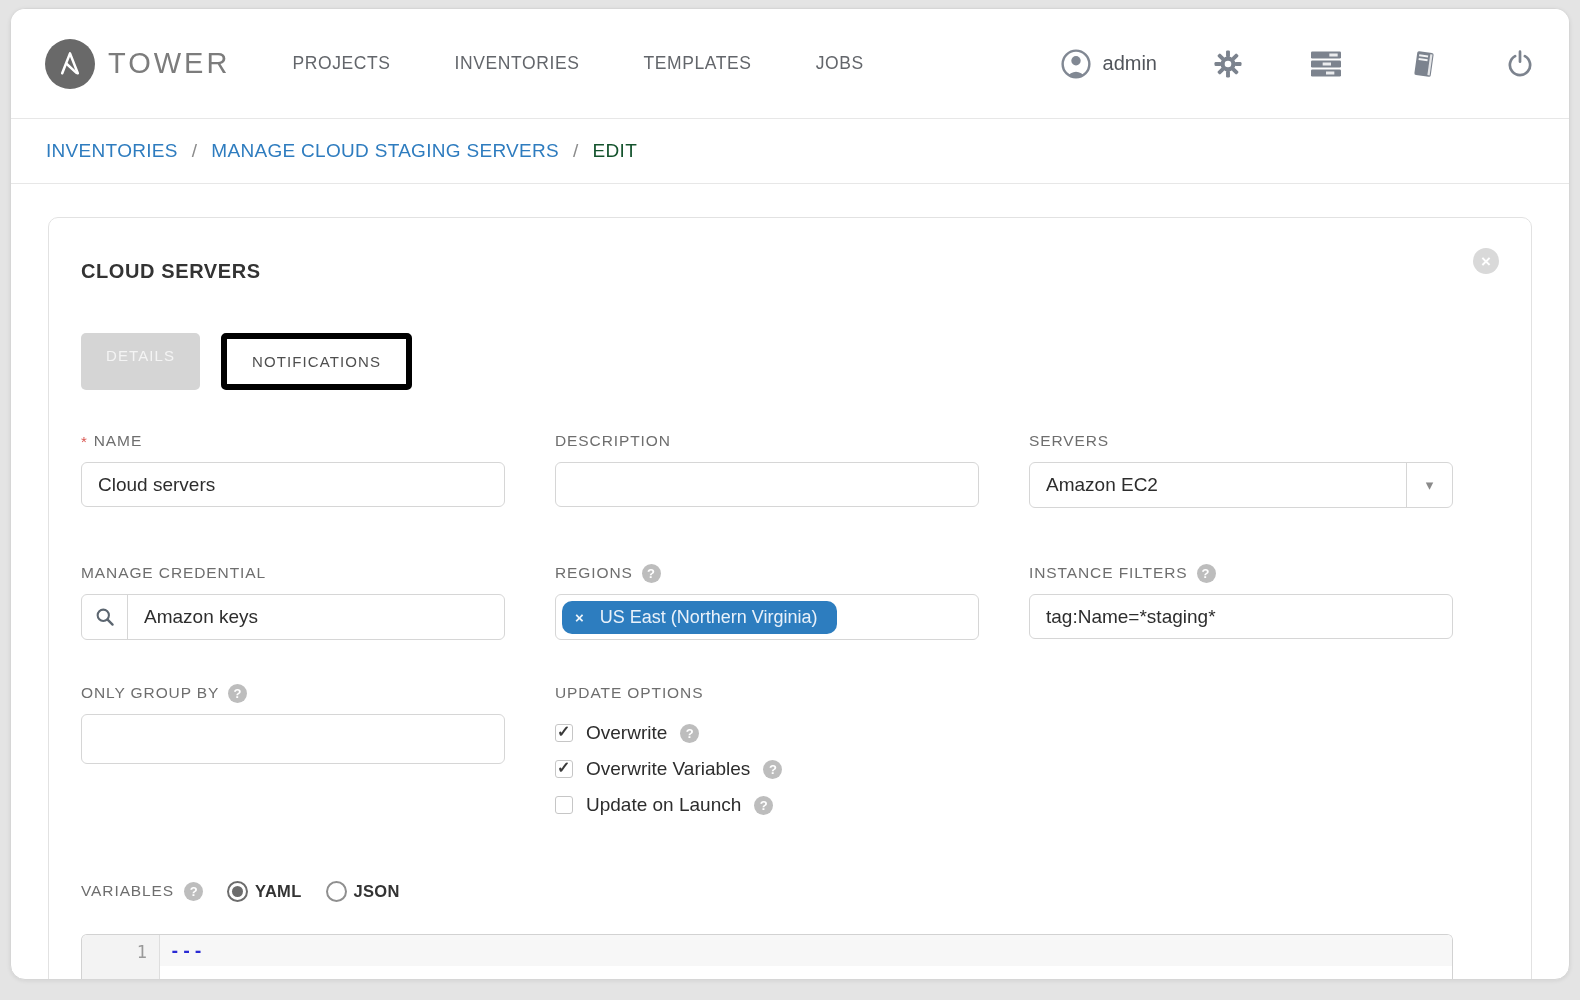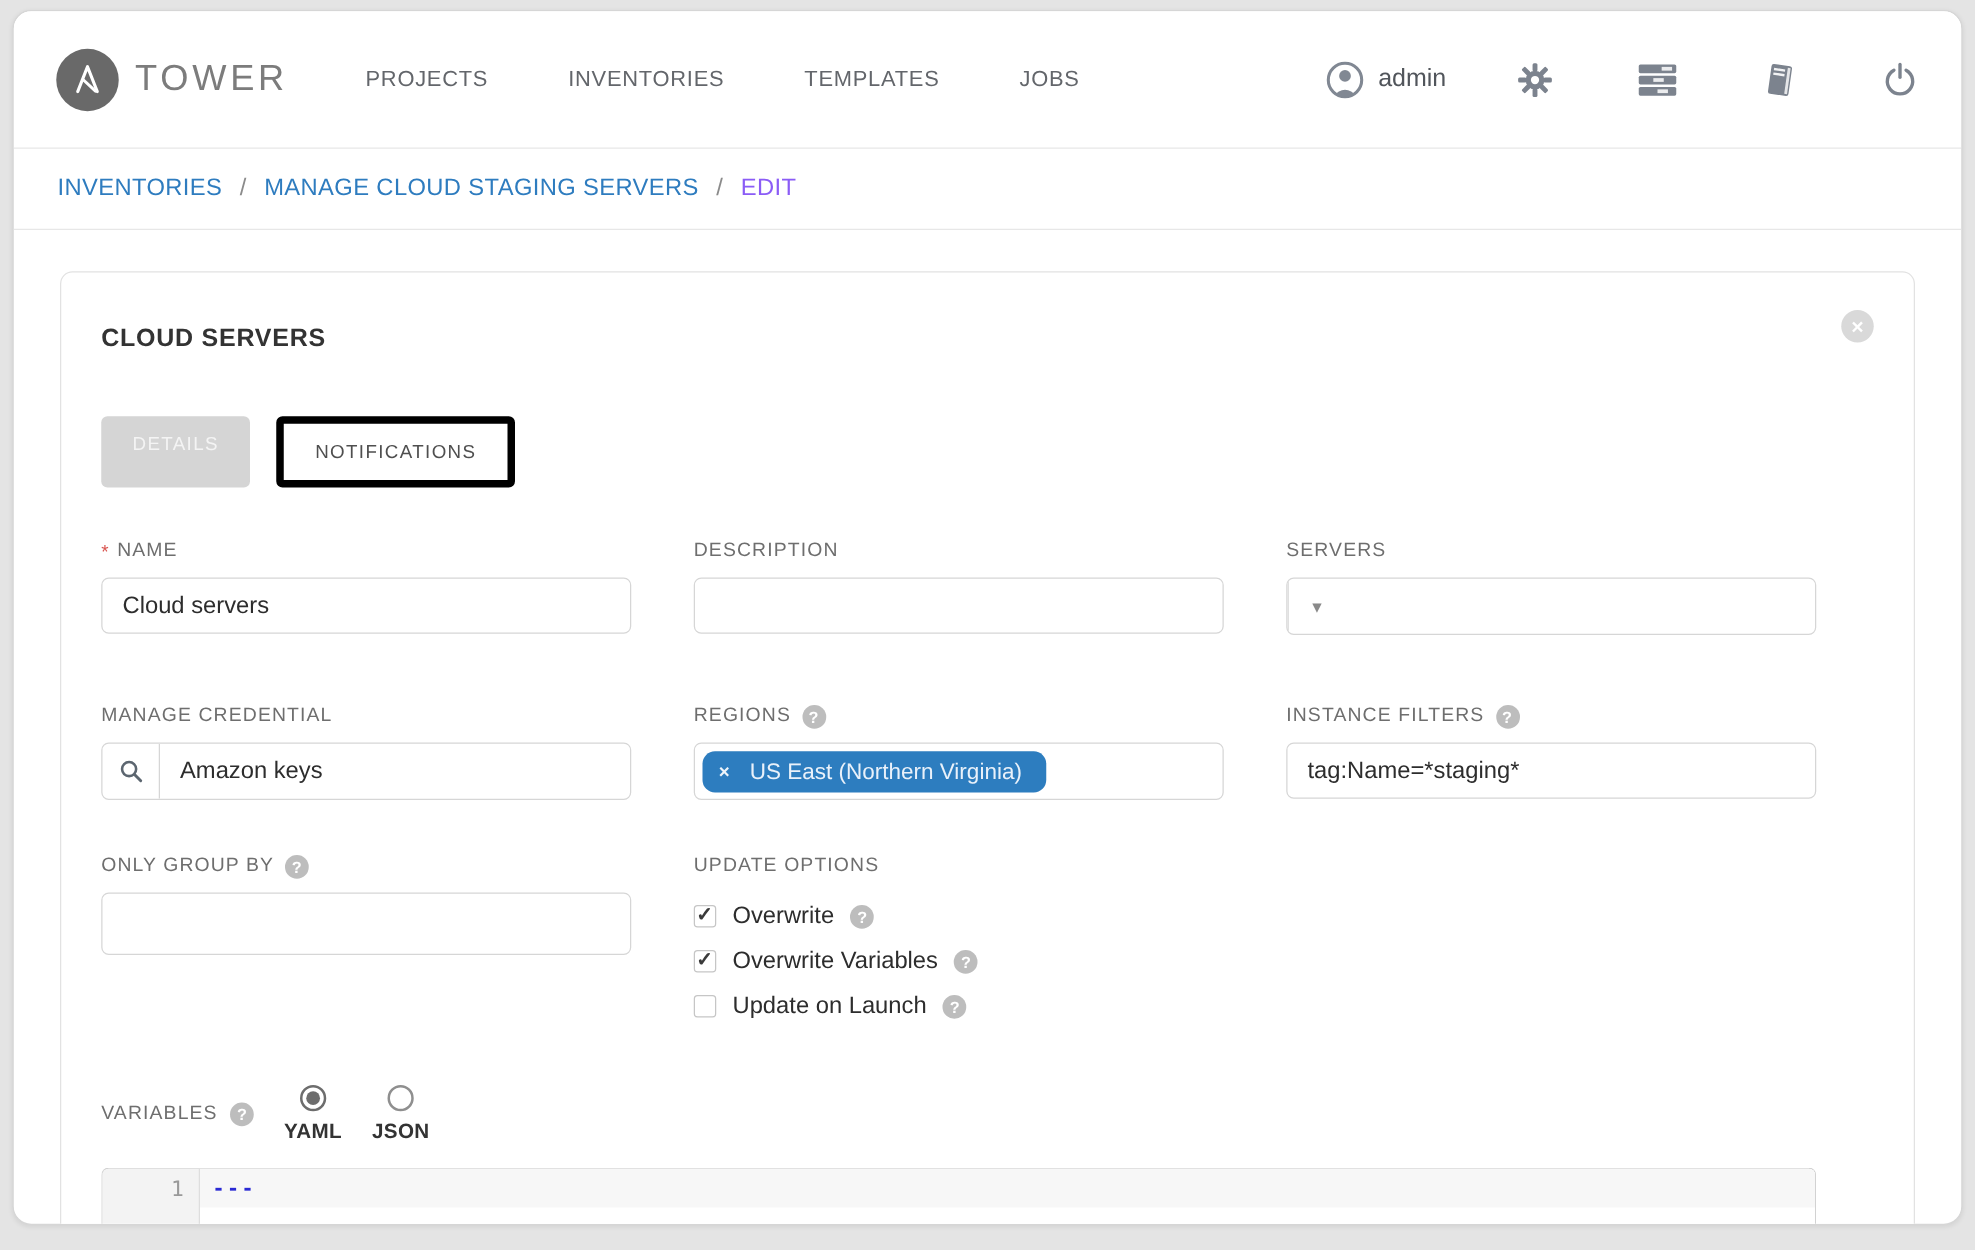--- a/index.html
+++ b/index.html
@@ -23,21 +23,21 @@
   .user-chip { display:flex; align-items:center; gap:11px; }
   .user-name { font-size:20px; color:#51555b; }
   .nav-icons { display:flex; align-items:center; gap:66px; margin-left:56px; }
   .nav-icon { display:flex; align-items:center; justify-content:center; cursor:pointer; }
 
   
   .crumbbar { height:66px; border-top:1px solid #e7e7e7; border-bottom:1px solid #e7e7e7;
     display:flex; align-items:center; padding:0 35px; font-size:19px; letter-spacing:.3px; }
   .crumb-link { color:#2e7cbf; cursor:pointer; }
   .crumb-sep { color:#8b8b8b; margin:0 14px; }
-  .crumb-current { color:#8b5cf6; }
+  .crumb-current { color:#14532d; }
 
   
   .content { padding:33px 37px 0 37px; }
   .card { border:1px solid #e2e2e2; border-radius:10px; padding:30px 32px; height:900px; background:#fff; }
   .card-head { display:flex; align-items:flex-start; justify-content:space-between; }
   .card-title { font-size:20px; font-weight:bold; color:#333; letter-spacing:.6px; padding-top:12px; }
   .close-btn { width:26px; height:26px; border-radius:50%; background:#d9d9d9; color:#fff;
     font-size:17px; font-weight:bold; display:flex; align-items:center; justify-content:center;
     cursor:pointer; line-height:1; }
 
@@ -83,21 +83,21 @@
   .check-row { display:flex; align-items:center; gap:13px; height:30px; margin-bottom:6px; cursor:pointer; }
   .checkbox { width:18px; height:18px; border:1px solid #c6c6c6; border-radius:3px; background:#fff;
     position:relative; flex:0 0 auto; }
   .checkbox.checked::after { content:"✓"; position:absolute; left:1px; top:-3px; font-size:16px;
     font-weight:bold; color:#3a3a3a; }
   .check-label { font-size:19px; color:#2d2d2d; }
 
   .vars-row { display:flex; align-items:center; margin-top:52px; height:26px; }
   .vars-label { font-size:15.5px; color:#6e6e6e; letter-spacing:.9px; }
   .vars-row .help-icon { margin-left:10px; }
-  .radio-wrap { display:flex; align-items:center; gap:7px; margin-left:24px; cursor:pointer;flex-direction:column; }
+  .radio-wrap { display:flex; align-items:center; gap:7px; margin-left:24px; cursor:pointer; }
   .radio { width:21px; height:21px; border-radius:50%; border:2px solid #8f8f8f; background:#fff;
     display:flex; align-items:center; justify-content:center; flex:0 0 auto; }
   .radio.checked { border-color:#6d6d6d; }
   .radio.checked::after { content:""; width:11px; height:11px; border-radius:50%; background:#6d6d6d; }
   .radio-label { font-size:16.5px; font-weight:bold; color:#333; letter-spacing:.3px; }
 
   .editor { margin-top:30px; border:1px solid #d2d2d2; border-bottom:none;
     border-radius:6px 6px 0 0; display:flex; height:120px; overflow:hidden; }
   .editor-gutter { width:78px; background:#f3f3f3; border-right:1px solid #dedede;
     text-align:right; padding:7px 12px 0 0; color:#999;
@@ -233,20 +233,21 @@
               <span>DESCRIPTION</span>
             </div>
             <input class="text-input" type="text" value="" style="">
           </div>
 
           <div>
             <div class="field-label">
               <span>SERVERS</span>
             </div>
             <div class="input-group">
+              <div class="group-value">Amazon EC2</div>
               <div class="group-seg-caret">▾</div>
             </div>
           </div>
         </div>
 
         <div class="form-row r2">
           <div>
             <div class="field-label">
               <span>MANAGE CREDENTIAL</span>
             </div>

